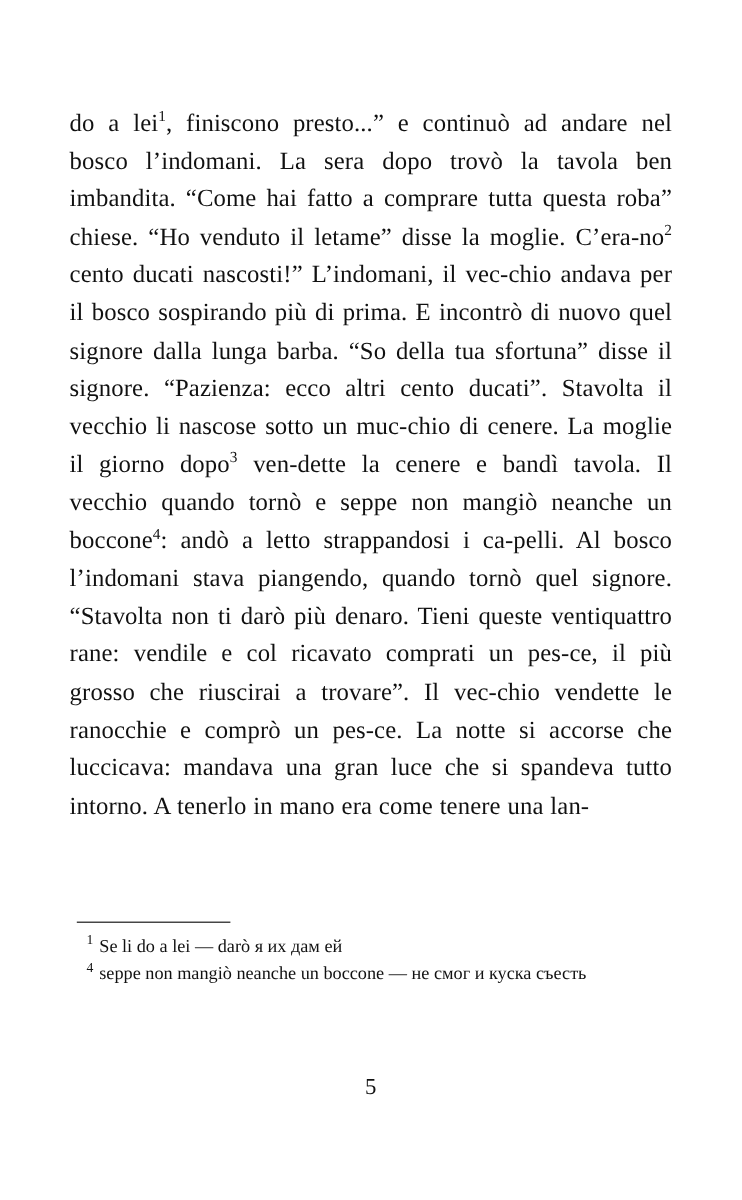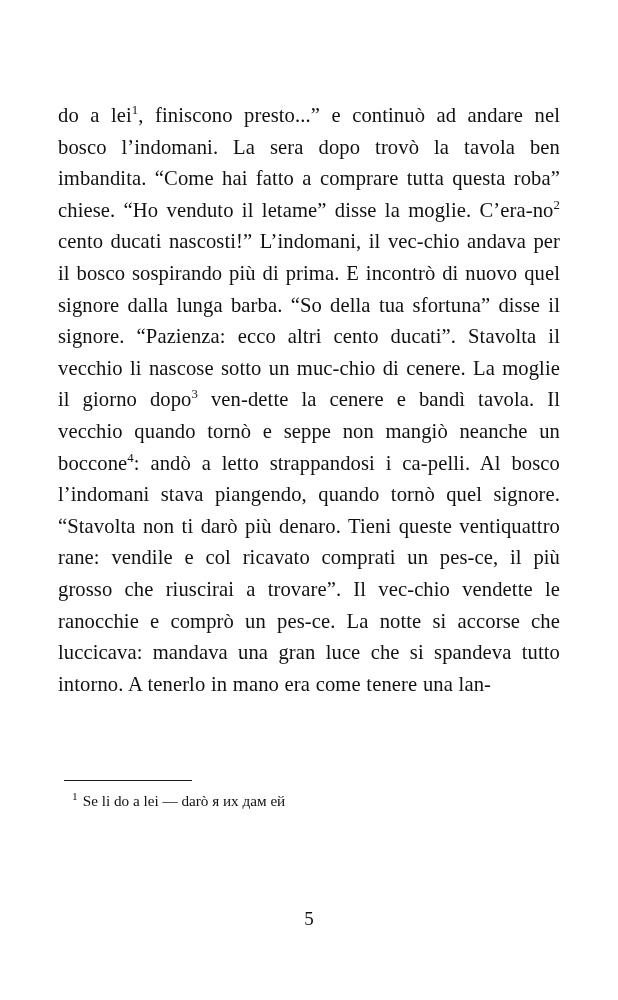--- a/index.html
+++ b/index.html
@@ -11,21 +11,21 @@
     width: 618px;
     height: 1000px;
     position: relative;
     font-family: "Liberation Serif", serif;
     color: #111111;
     overflow: hidden;
   }
   .page {
     position: absolute;
     left: 0;
-    top: 12px;
+    top: 0;
     width: 618px;
     height: 753px;
     box-sizing: border-box;
     padding: 88px 58px 0 58px;
   }
   .body-text {
     font-size: 20.6px;
     line-height: 31.6px;
     text-align: justify;
     text-justify: inter-word;
@@ -97,18 +97,23 @@
   <p class="body-text">do a lei<sup>1</sup>, finiscono presto...” e continuò ad andare nel bosco l’indomani. La sera dopo trovò la tavola ben imbandita. “Come hai fatto a comprare tutta questa roba” chiese. “Ho venduto il letame” disse la moglie. C’era-no<sup>2</sup> cento ducati nascosti!” L’indomani, il vec-chio andava per il bosco sospirando più di prima. E incontrò di nuovo quel signore dalla lunga barba. “So della tua sfortuna” disse il signore. “Pazienza: ecco altri cento ducati”. Stavolta il vecchio li nascose sotto un muc-chio di cenere. La moglie il giorno dopo<sup>3</sup> ven-dette la cenere e bandì tavola. Il vecchio quando tornò e seppe non mangiò neanche un boccone<sup>4</sup>: andò a letto strappandosi i ca-pelli. Al bosco l’indomani stava piangendo, quando tornò quel signore. “Stavolta non ti darò più denaro. Tieni queste ventiquattro rane: vendile e col ricavato comprati un pes-ce, il più grosso che riuscirai a trovare”. Il vec-chio vendette le ranocchie e comprò un pes-ce. La notte si accorse che luccicava: mandava una gran luce che si spandeva tutto intorno. A tenerlo in mano era come tenere una lan-</p>
 
   <div class="footnote-area">
     <div class="footnote-rule"></div>
     <div class="footnotes">
       <p class="footnote">
         <span class="fn-num">1</span><span class="fn-term">Se li do a lei</span>
         <span class="fn-dash">—</span>
         <span class="fn-gloss">darò я их дам ей</span>
       </p>
+      <p class="footnote wrap">
+        <span class="fn-num">4</span><span class="fn-term">seppe non mangiò neanche un boccone</span>
+        <span class="fn-dash">—</span>
+        <span class="fn-gloss">не смог и куска съесть</span>
+      </p>
     </div>
   </div>
 
   <div class="page-number">5</div>
 
 </div>
 
 </body></html>

